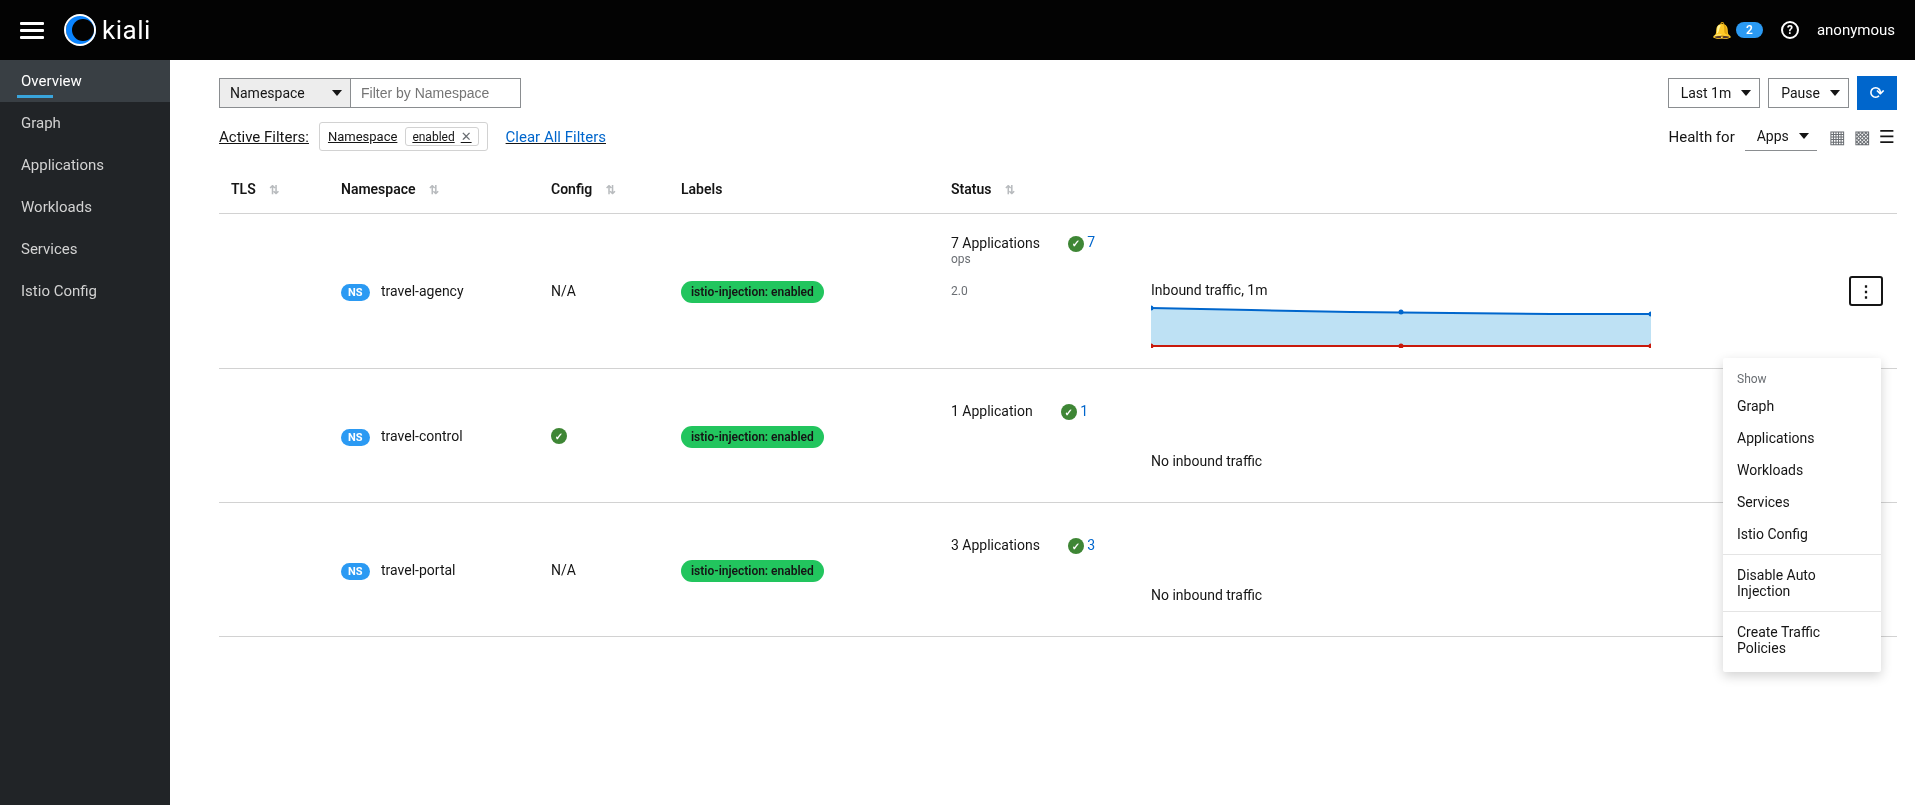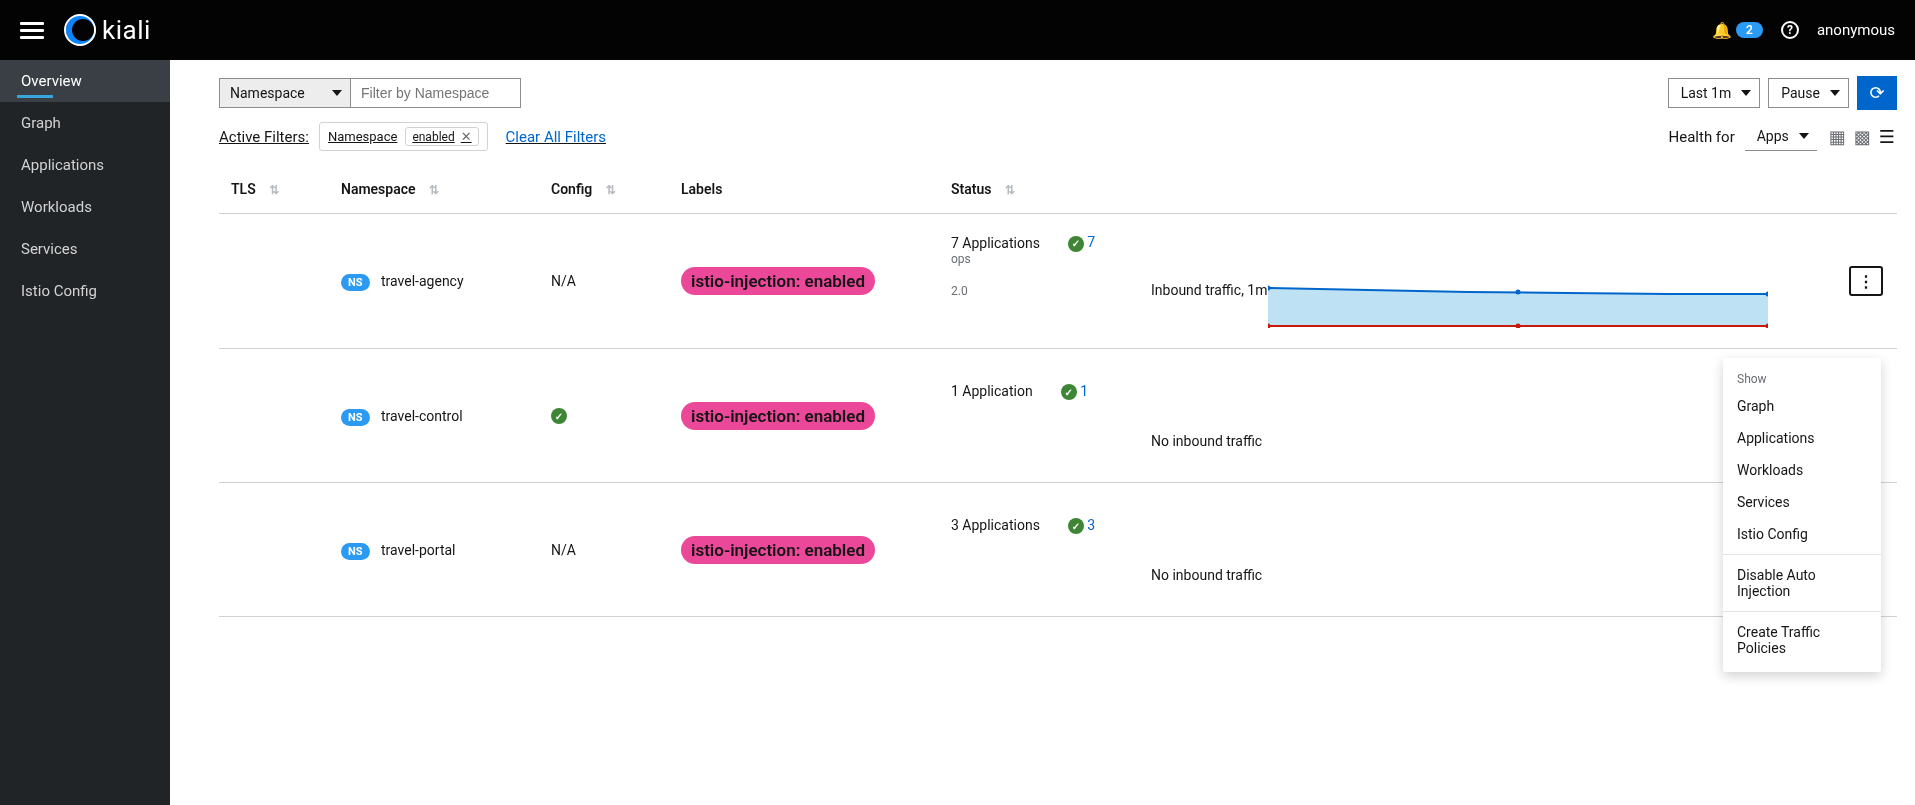--- a/index.html
+++ b/index.html
@@ -139,39 +139,39 @@
   .sort-icon { color: #b8bbbe; margin-left: 10px; font-size: 12px; }
   .tbl tbody td {
     padding: 20px 12px; vertical-align: middle; border-bottom: 1px solid #d2d2d2;
   }
   .tbl tbody tr { height: 134px; }
   .ns-badge {
     background: #2b9af3; color: #fff; font-size: 11px; font-weight: 700;
     padding: 2px 7px; border-radius: 999px; margin-right: 8px;
   }
   .label-pill {
-    background: #ec4899; color: #151515; font-size: 17px; font-weight: 600;
+    background: #22c55e; color: #151515; font-size: 12px; font-weight: 600;
     padding: 4px 10px; border-radius: 999px;
   }
   .check-ok {
     display:inline-flex; width:16px;height:16px;border-radius:50%;
     background:#3e8635;color:#fff;align-items:center;justify-content:center;
     font-size:10px;font-weight:bold;
   }
   .status-line1 { display:flex; align-items:center; gap: 28px; font-size:14px; }
   .status-count { color: #06c; font-size:14px; }
   .ops-label { font-size: 12px; color: #6a6e73; }
   .yaxis { font-size: 12px; color: #6a6e73; }
   .kebab-btn {
     width: 34px; height: 30px; border: 2px solid #151515; border-radius: 3px;
     background:#fff; display:flex;align-items:center;justify-content:center;cursor:pointer;
     font-size:16px;font-weight:bold;
   }
   .sparkline-wrap {
-    display:flex; flex-direction: row; gap: 0px; width: 520px; margin-top: 48px;
+    display:flex; flex-direction: column; gap: 0px; width: 520px; margin-top: 48px;
   }
   .inbound-label { font-size: 14px; margin-bottom: 4px; }
   .no-traffic { font-size: 14px; color:#151515; }
   
   .kebab-menu {
     position: absolute; right: 34px; top: 298px; width: 158px;
     background: #fff; box-shadow: 0 4px 12px rgba(3,3,3,0.18); border-radius: 2px;
     z-index: 50; padding: 8px 0;
   }
   .kebab-menu .section-label {

